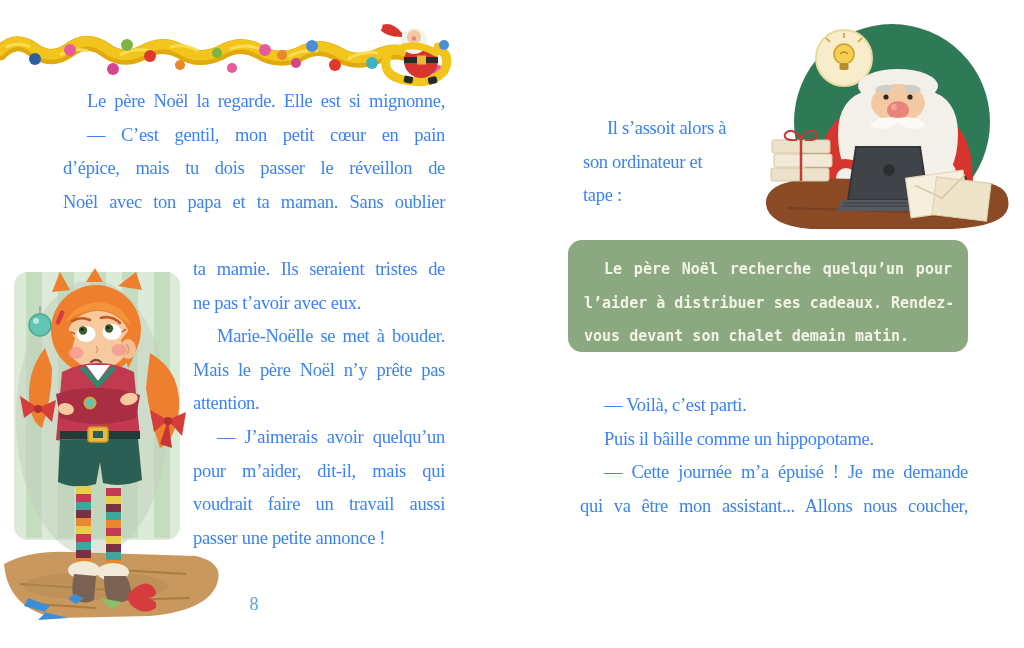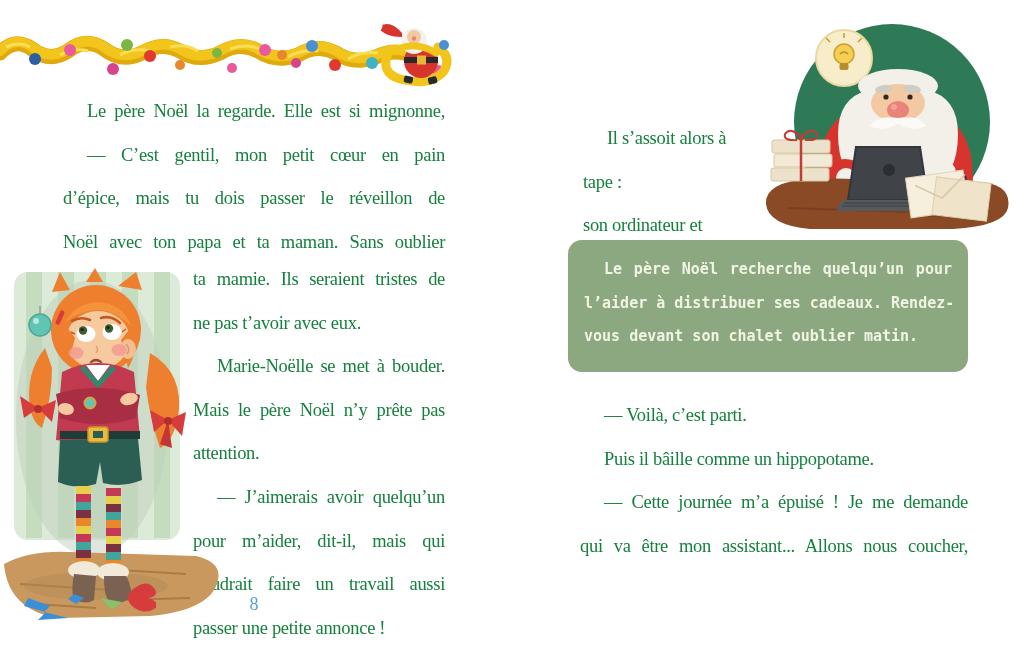--- a/index.html
+++ b/index.html
@@ -2,33 +2,33 @@
 <html lang="fr"><head>
 <meta charset="utf-8">
 <style>
   html,body{margin:0;padding:0;background:#888;}
   #stage{
     position:relative;width:1024px;height:648px;background:#ffffff;
     overflow:hidden;font-family:"Liberation Serif",serif;
   }
   
   .bl{
-    height:33.6px;line-height:33.6px;font-size:18.5px;color:#15803d;
-    letter-spacing:-0.3px;white-space:nowrap;text-align:left;margin-top:10px;
+    height:33.6px;line-height:33.6px;font-size:18.5px;color:#3b82f6;
+    letter-spacing:-0.3px;white-space:nowrap;text-align:left;
   }
   .j{text-align:justify;text-align-last:justify;text-justify:inter-word;}
   .ind{text-indent:24px;}
   .block{position:absolute;}
   #left-full{left:63px;top:85px;width:382px;}
   #left-wrapped{left:193px;top:253px;width:252px;}
   #right-intro{left:583px;top:112px;width:152px;}
   #right-outro{left:580px;top:389px;width:388px;}
   
   #announcement-box{
-    position:absolute;left:568px;top:240px;width:400px;height:132px;
+    position:absolute;left:568px;top:240px;width:400px;height:112px;
     background:#8ba881;border-radius:14px;box-sizing:border-box;
     padding:13px 16px 0 16px;
   }
   .xl{
     height:33.6px;line-height:33.6px;
     font-family:"DejaVu Sans Mono",monospace;font-weight:bold;
     font-size:15px;color:#f1f4e3;white-space:nowrap;
   }
   .xl.ind{text-indent:20px;}
   
@@ -203,22 +203,22 @@
     <g>
       <path d="M28,330 l22,8 l-6,6 l24,6 l-30,2 l8,-8 l-22,-6 z" fill="#3a8fd8"></path>
       <polygon points="74,326 84,330 76,336 68,331" fill="#3a8fd8"></polygon>
       <polygon points="100,330 122,334 112,342" fill="#8ac06a"></polygon>
       <path d="M132,322 q14,-12 22,-2 q6,8 -6,10 q10,2 8,10 q-12,8 -24,-2 q-8,-8 0,-16 z" fill="#d63c3c"></path>
     </g>
   </svg>
 
   <div id="right-intro" class="block">
     <div class="bl ind">Il s’assoit alors à</div>
+    <div class="bl">son ordinateur et</div>
     <div class="bl">tape :</div>
-    <div class="bl">son ordinateur et</div>
   </div>
 
   <svg id="santa-svg" class="illu" width="256" height="225" viewBox="0 0 256 225">
     <circle cx="134" cy="110" r="98" fill="#2e7a57"></circle>
     <g>
       <circle cx="86" cy="46" r="28" fill="#f8edca" stroke="#ecd9a0" stroke-width="2"></circle>
       <circle cx="110" cy="80" r="5" fill="#f8edca"></circle>
       <circle cx="118" cy="90" r="3" fill="#f8edca"></circle>
       <circle cx="86" cy="42" r="10" fill="#f6ce52" stroke="#caa032" stroke-width="1.5"></circle>
       <rect x="81.5" y="51" width="9" height="7" rx="2" fill="#b98a2e"></rect>
@@ -265,21 +265,21 @@
     <g>
       <rect x="150" y="162" width="58" height="40" fill="#f6efdd" stroke="#e3d6b8" transform="rotate(-8 179 182)"></rect>
       <rect x="176" y="168" width="55" height="38" fill="#efe4c9" stroke="#ded0ae" transform="rotate(7 203 187)"></rect>
       <path d="M158,170 L183,186 L209,166" fill="none" stroke="#d9c9a8" stroke-width="1.6" transform="rotate(-8 183 178)"></path>
     </g>
   </svg>
 
   <div id="announcement-box">
     <div class="xl ind j">Le père Noël recherche quelqu’un pour</div>
     <div class="xl j">l’aider à distribuer ses cadeaux. Rendez-</div>
-    <div class="xl">vous devant son chalet oublier matin.</div>
+    <div class="xl">vous devant son chalet demain matin.</div>
   </div>
 
   <div id="right-outro" class="block">
     <div class="bl ind">— Voilà, c’est parti.</div>
     <div class="bl ind">Puis il bâille comme un hippopotame.</div>
     <div class="bl ind j">— Cette journée m’a épuisé ! Je me demande</div>
     <div class="bl j">qui va être mon assistant... Allons nous coucher,</div>
   </div>
 
 </div>

